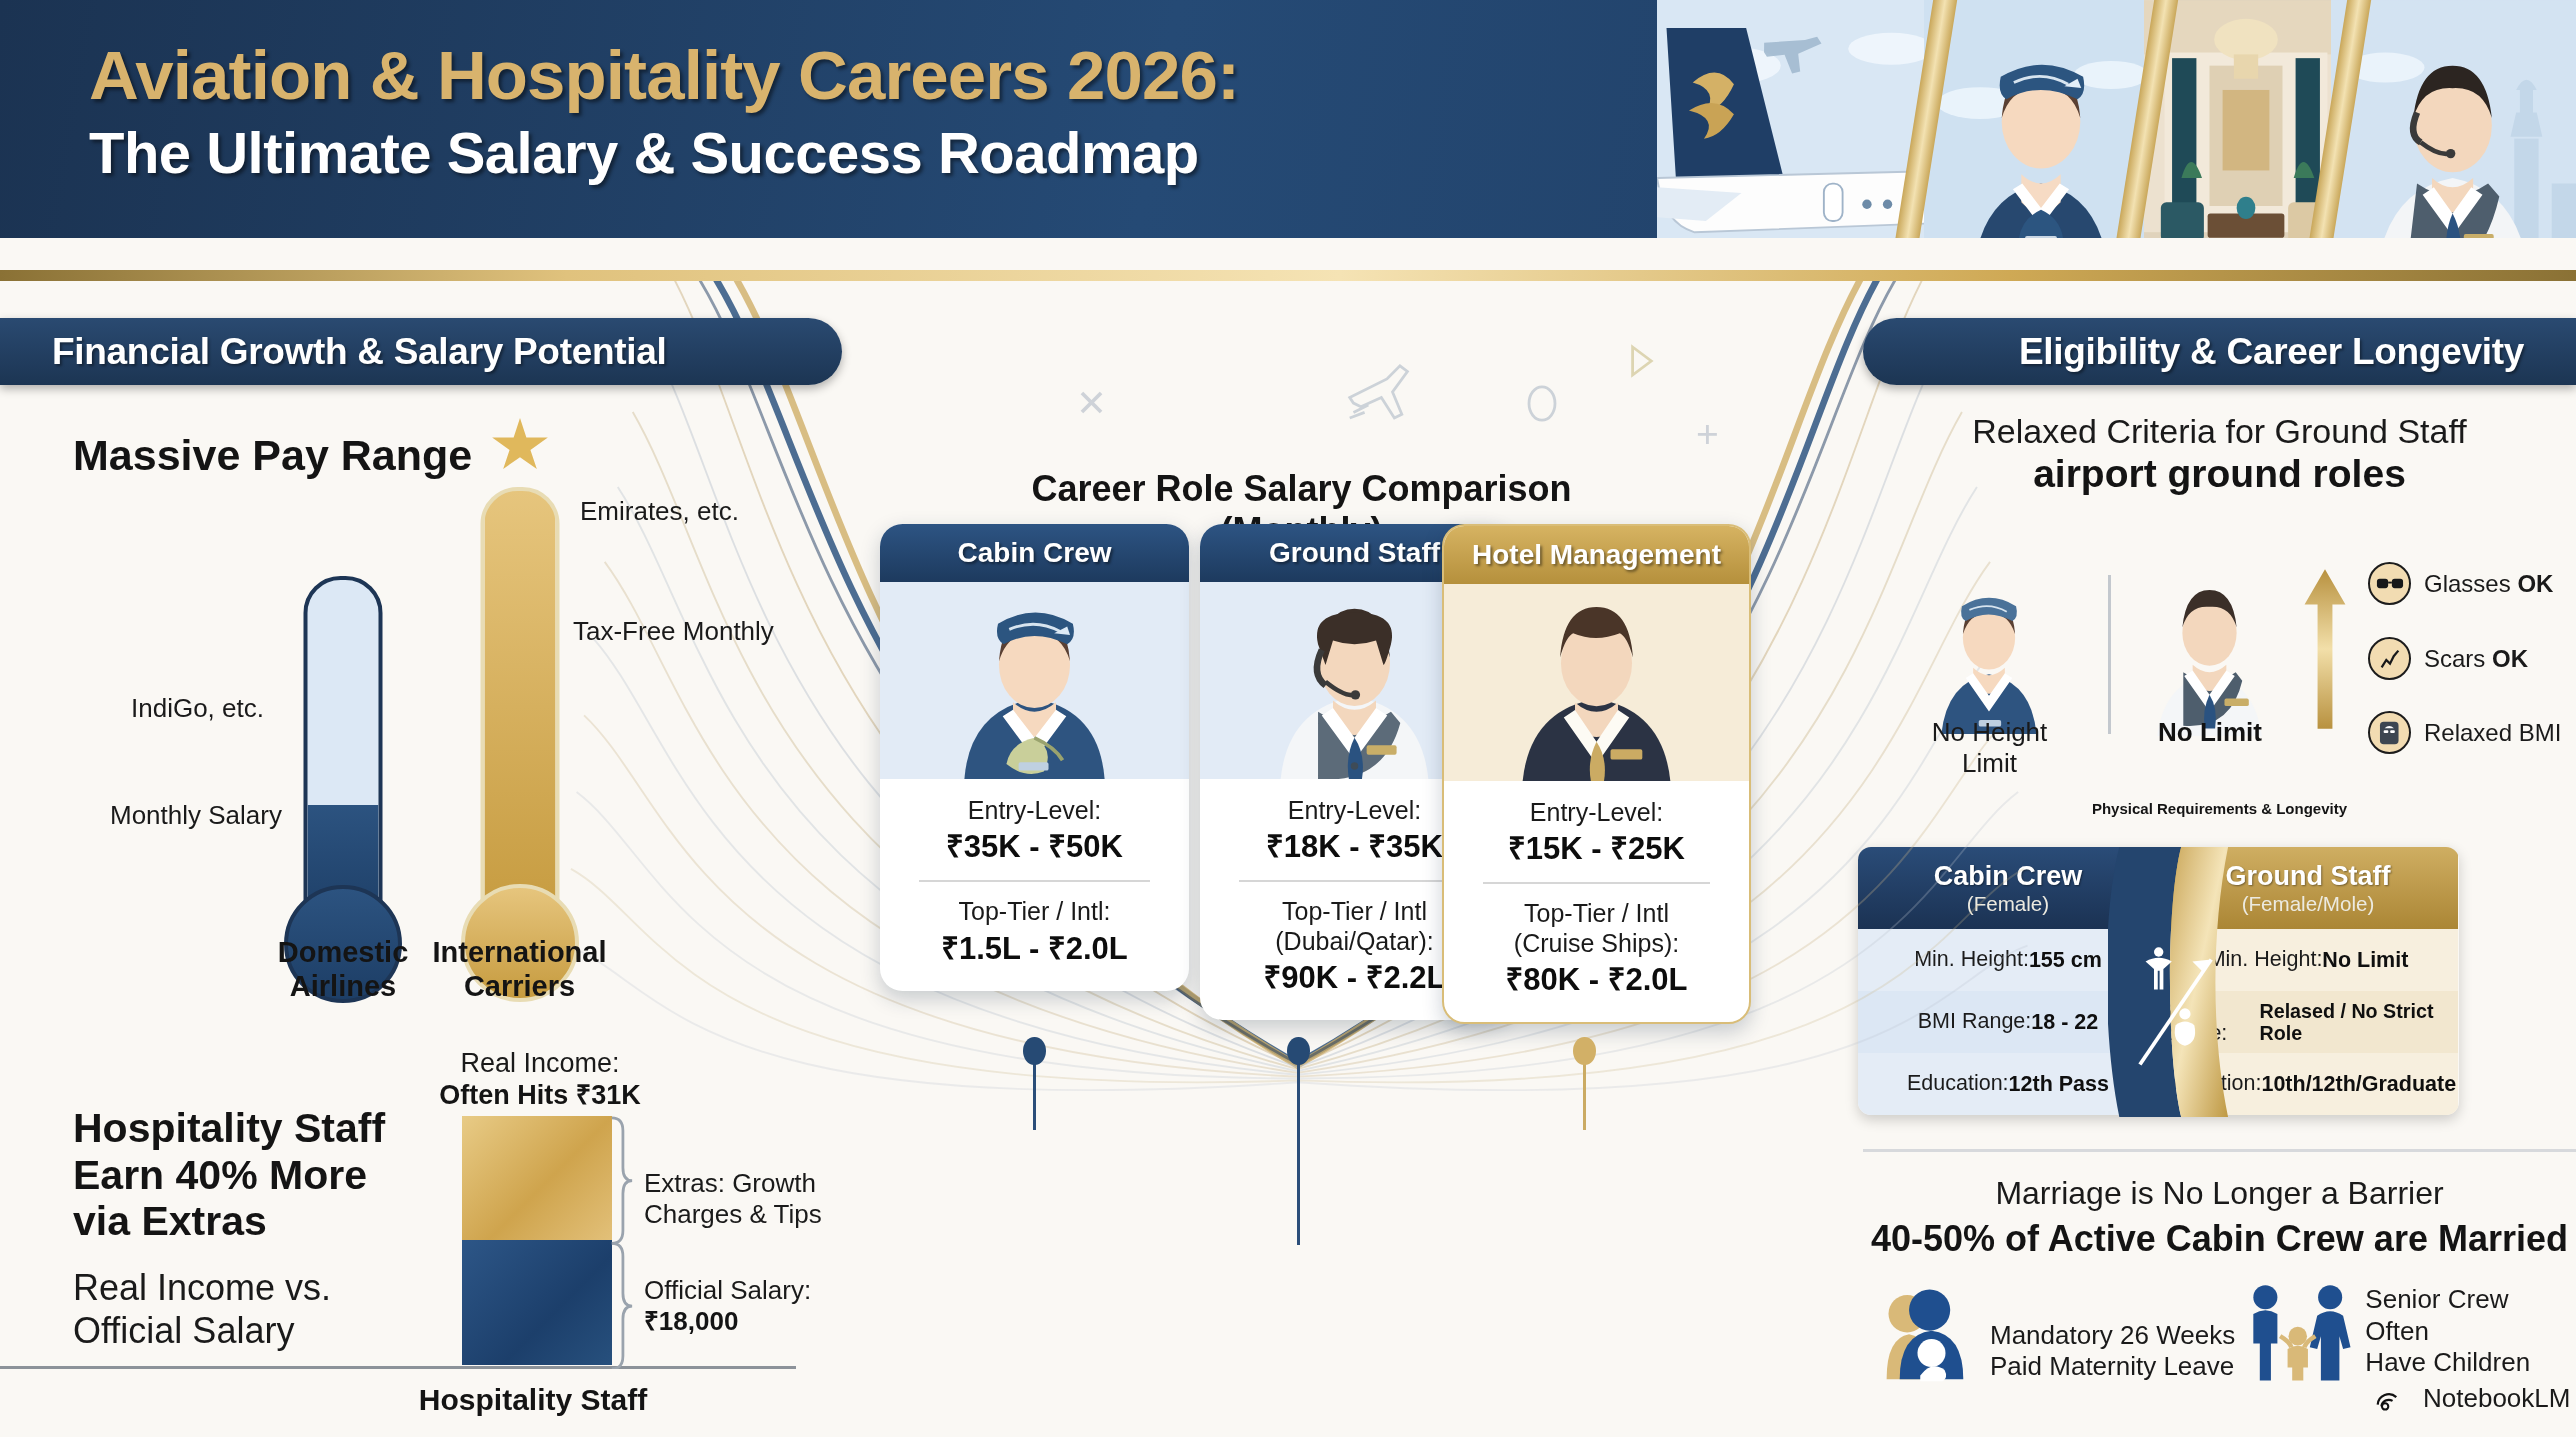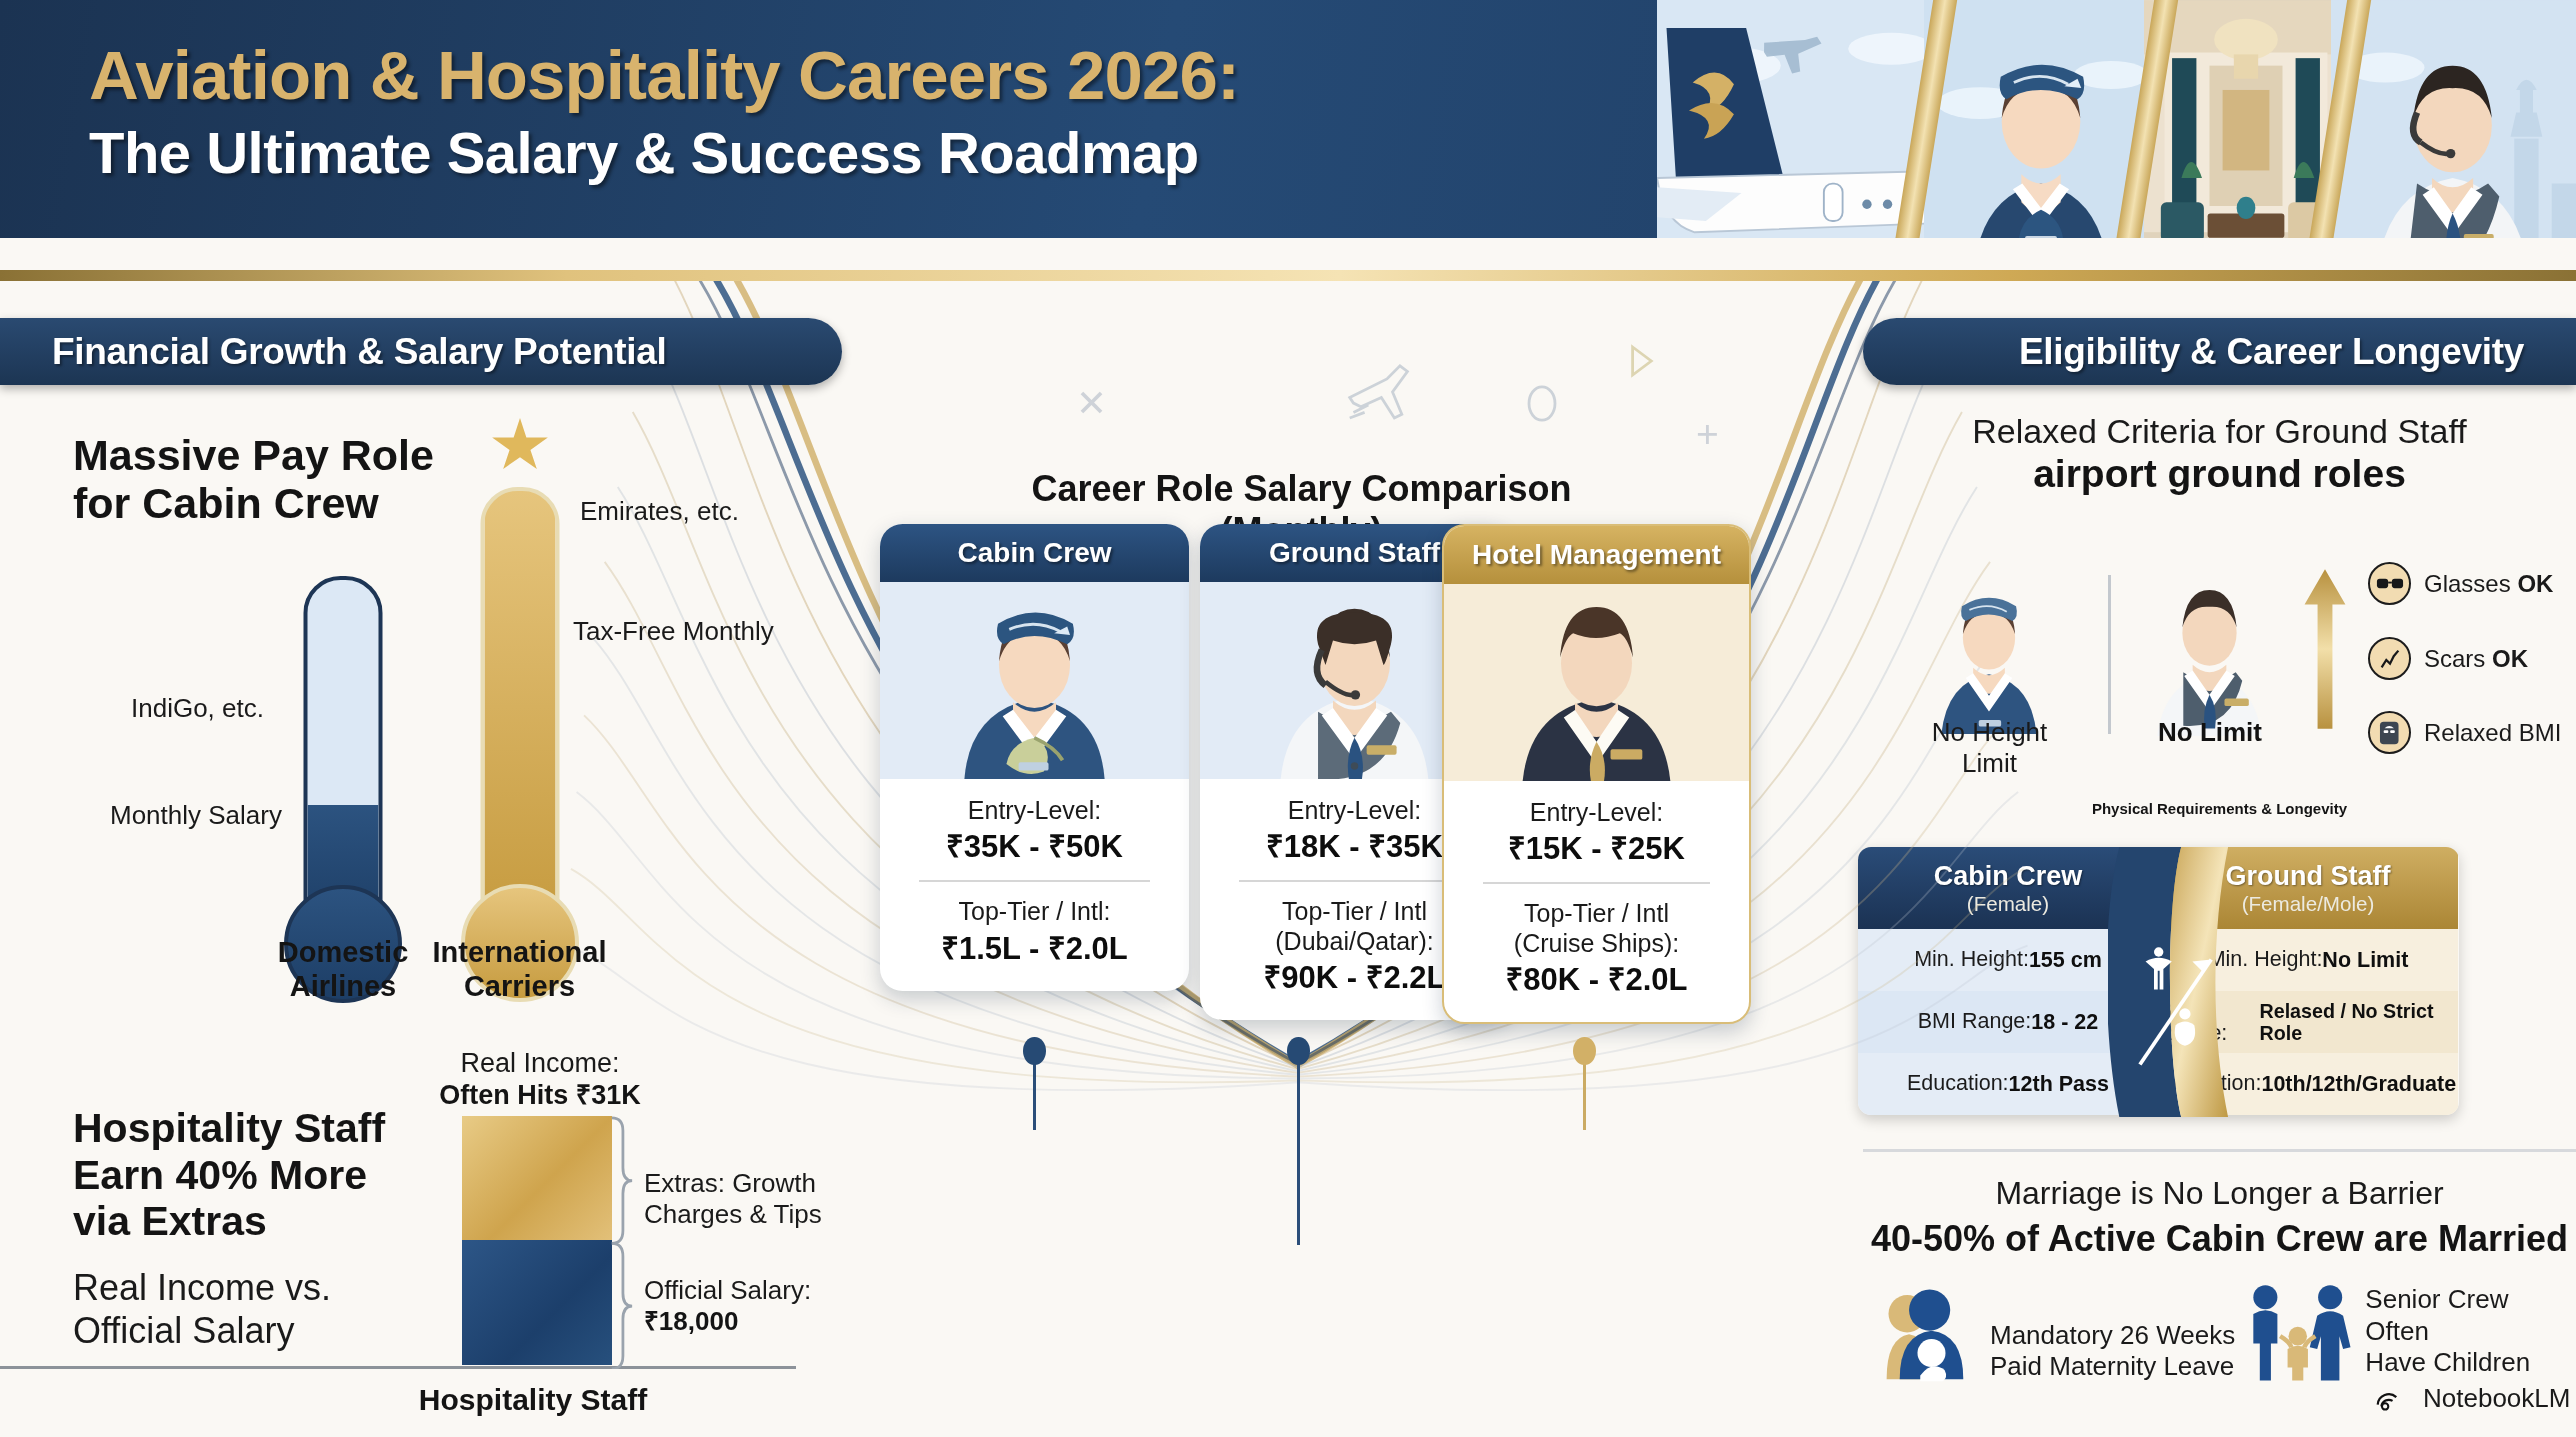--- a/index.html
+++ b/index.html
@@ -253,22 +253,21 @@
 
   <div class="sec-bar" style="left:0; top:318px; width:842px;">
     <span>Financial Growth &amp; Salary Potential</span>
   </div>
 
   <div class="sec-bar right" style="left:1863px; top:318px; width:713px;">
     <span>Eligibility &amp; Career Longevity</span>
   </div>
 
   <div style="position:absolute;left:73px;top:431px;z-index:4;">
-    <div class="hd-bold" style="font-size:43px;line-height:1.12;">Massive Pay Role</div>
-    <div class="hd-bold" style="font-size:43px;line-height:1.12;">for Cabin Crew</div>
+    <div class="hd-bold" style="font-size:43px;line-height:1.12;">Massive Pay Range</div>
   </div>
 
   <div class="star" style="left:491px;top:418px;"></div>
 
   <div class="thermo" style="left:461px;top:487px;width:118px;height:524px;">
     <div class="stem glass-gold" style="top:0;width:79px;height:440px;"></div>
     <div class="bulb glass-gold" style="top:397px;width:118px;height:118px;"></div>
   </div>
   <div style="position:absolute;left:580px;top:496px;font-size:26px;color:#1a1a1a;z-index:5;">Emirates, etc.</div>
   <div style="position:absolute;left:573px;top:616px;font-size:26px;color:#1a1a1a;z-index:5;">Tax-Free Monthly</div>

